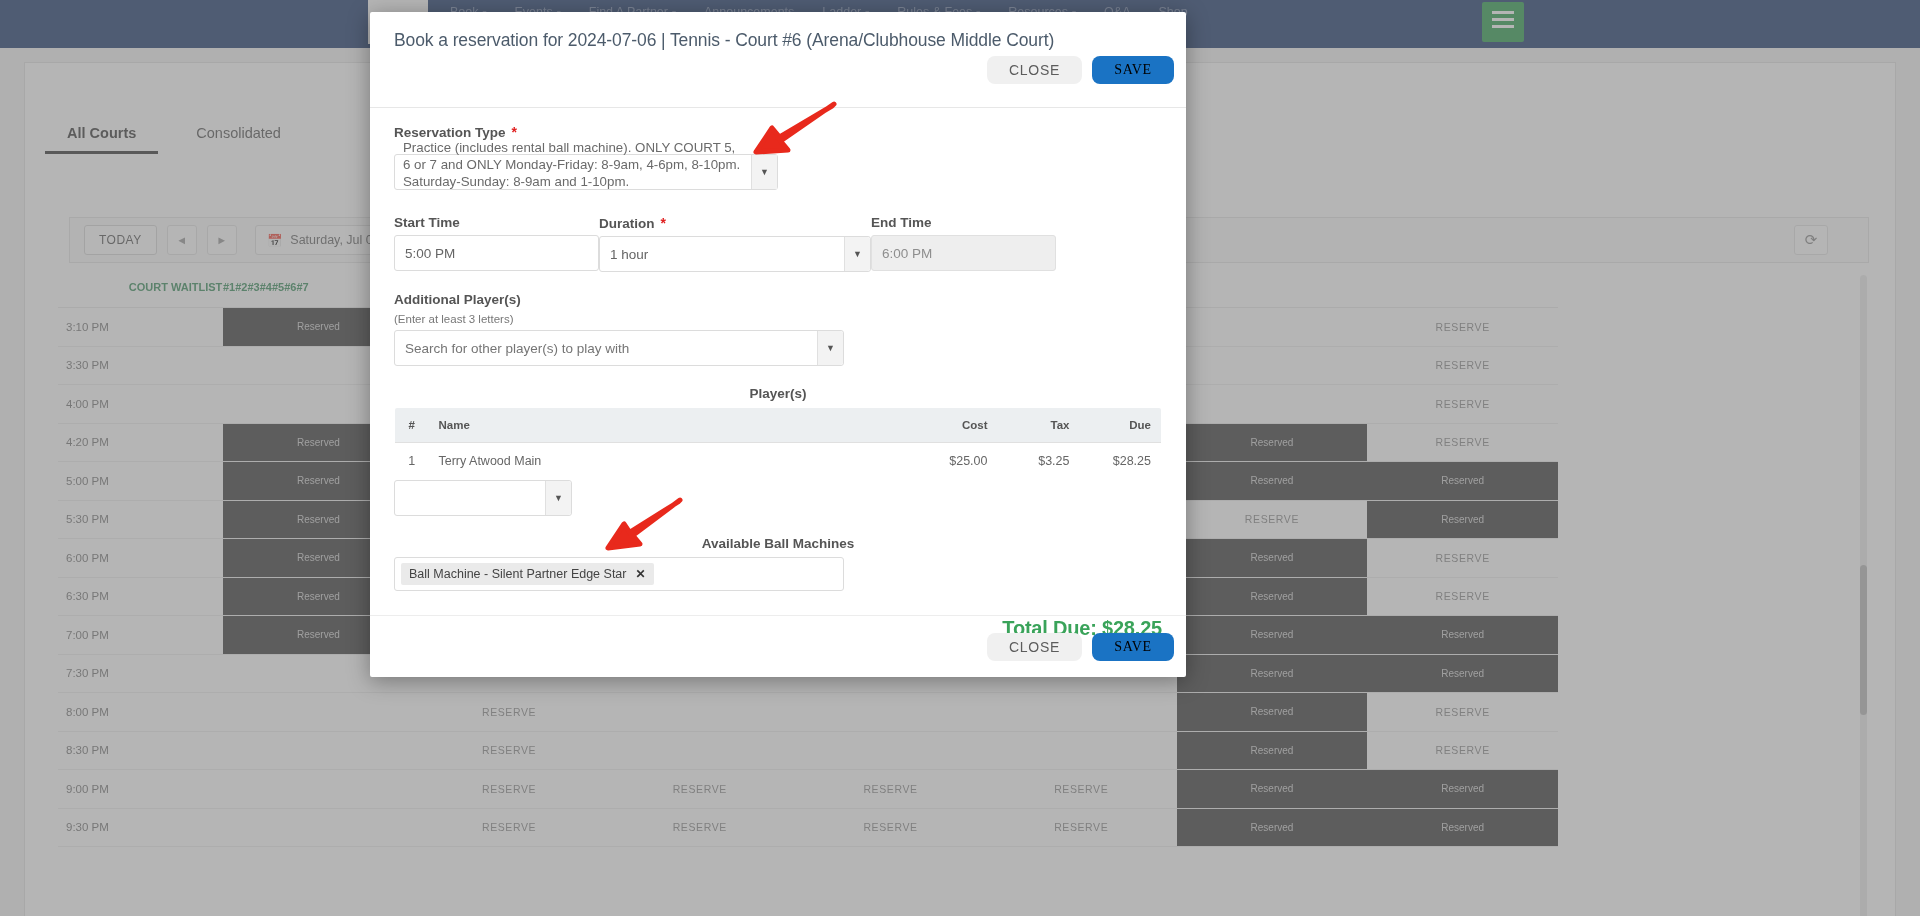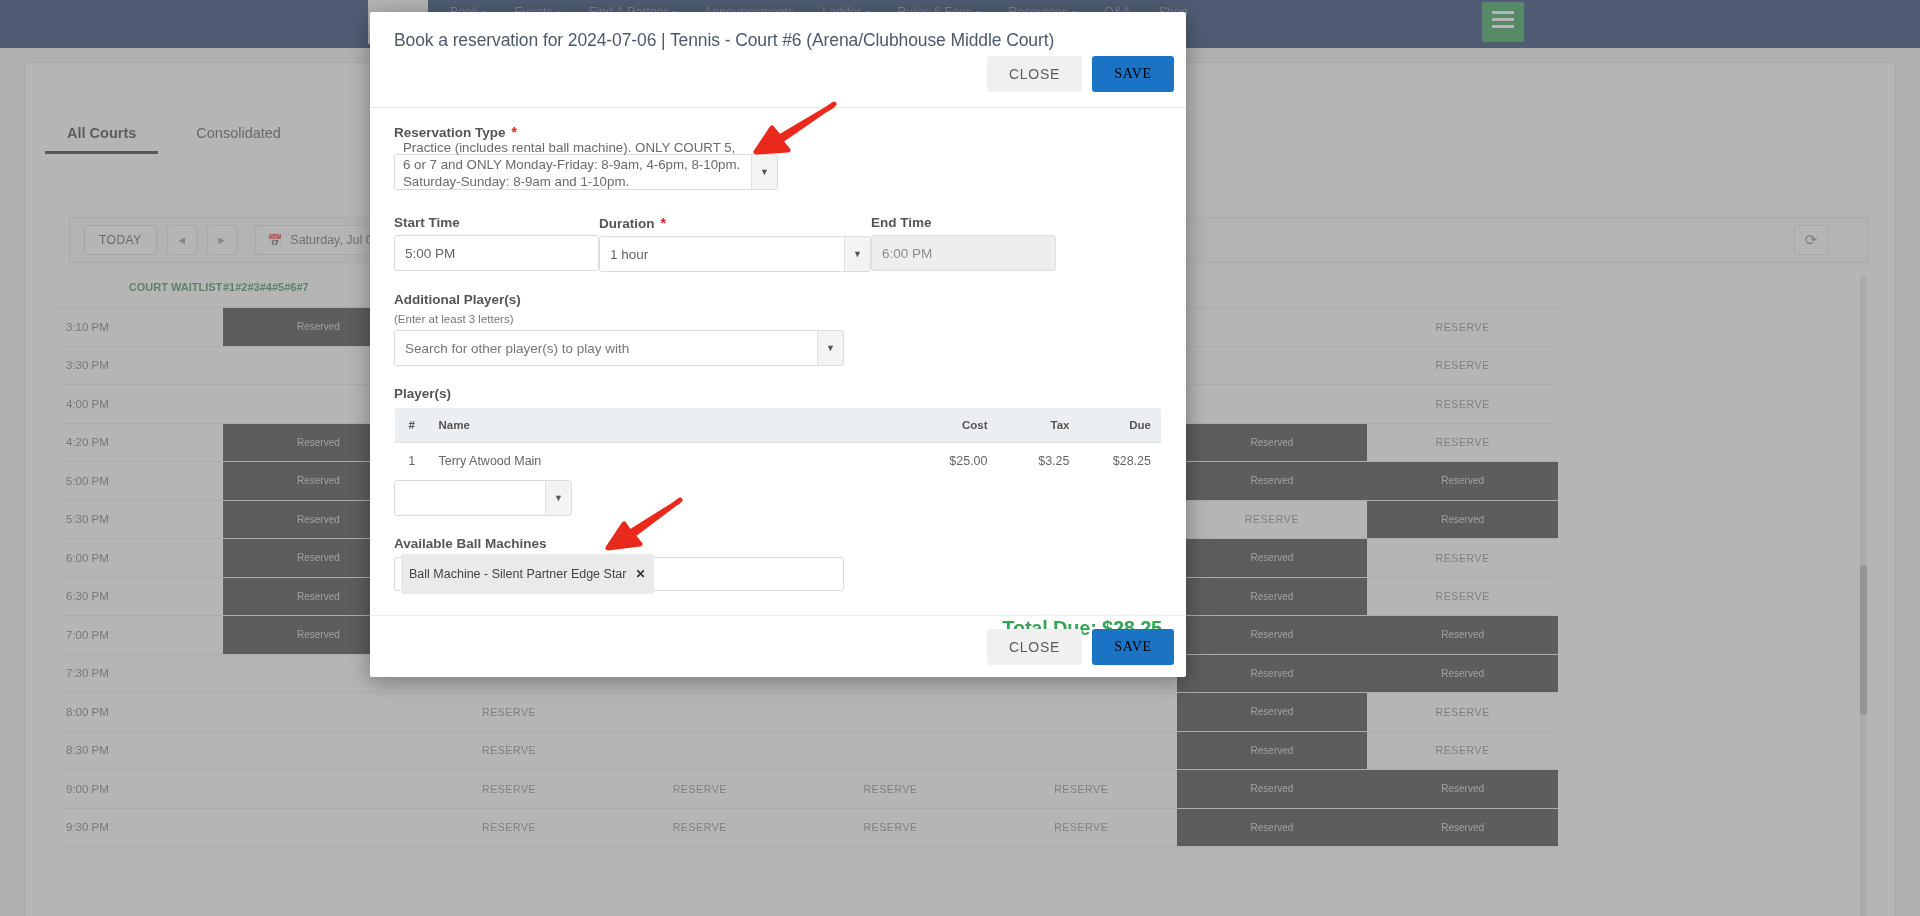--- a/index.html
+++ b/index.html
@@ -121,22 +121,22 @@
     border-bottom:1px solid #e7e7e7;
   }
   .modal-title {
     font-size:17.5px; color:#4c5b6b; font-weight:normal; margin:0;
     letter-spacing:-.1px;
   }
   .header-buttons {
     position:absolute; right:12px; top:44px; display:flex; gap:10px; align-items:center;
   }
   .btn {
-    border:none; border-radius:3px; font-size:14px; letter-spacing:.7px;
-    padding:0 22px; height:36px; cursor:pointer; font-family:inherit;
+    border:none; border-radius:8px; font-size:14px; letter-spacing:.7px;
+    padding:0 22px; height:28px; cursor:pointer; font-family:inherit;
   }
   .btn-close { background:#f0f0f0; color:#5c5c5c; min-width:82px; }
   .btn-save { background:#1a73c4; color:#000000; min-width:82px;font-family:Liberation Serif, serif; }
 
   .modal-body { position:relative; padding:16px 24px 0 24px; }
 
   .field-label {
     font-size:13.5px; color:#555; font-weight:bold; margin-bottom:5px;
     display:flex; align-items:baseline; gap:6px;
   }
@@ -177,21 +177,21 @@
   .col-dur { width:272px; margin-left:0; }
   .col-end { width:185px; }
 
   .text-input {
     height:36px; border:1px solid #dcdcdc; border-radius:3px; background:#fff;
     font-size:13.5px; color:#656565; padding:0 10px; display:flex; align-items:center;
     width:100%; font-family:inherit;
   }
   .text-input.disabled { background:#eeeeee; color:#8e8e8e; border-color:#e0e0e0; }
 
-  .section-title { font-size:13.5px; color:#555; font-weight:bold; margin:20px 0 6px 0; }
+  .section-title { font-size:13.5px; color:#555; font-weight:bold; margin:20px 0 6px 0;text-align:center; }
 
   .players-table {
     width:100%; border:1px solid #e3e3e3; border-radius:3px; border-collapse:collapse;
     overflow:hidden;
   }
   .players-table thead th {
     background:#eceff1; font-size:11.5px; color:#555; font-weight:bold;
     padding:11px 10px; text-align:left; border-bottom:1px solid #e0e0e0;
   }
   .players-table tbody td {
@@ -202,21 +202,21 @@
   .col-money { width:82px; text-align:right !important; }
 
   .guests-select { width:178px; }
   .guests-select .select-text { min-height:36px; }
 
   .chip-field {
     border:1px solid #dcdcdc; border-radius:3px; background:#fff; height:34px;
     display:flex; align-items:center; padding:0 6px; width:450px;
   }
   .chip {
-    background:#eaeaea; border-radius:2px; height:40px; display:flex; align-items:center;
+    background:#eaeaea; border-radius:2px; height:22px; display:flex; align-items:center;
     gap:9px; padding:0 8px; font-size:12.5px; color:#444;
   }
   .chip-x { font-size:12px; color:#333; font-weight:bold; cursor:pointer; }
 
   .total-due {
     text-align:right; font-size:20px; color:#3aa35a; font-weight:bold;
     margin-top:26px; letter-spacing:-.2px;
   }
 
   .modal-footer {

